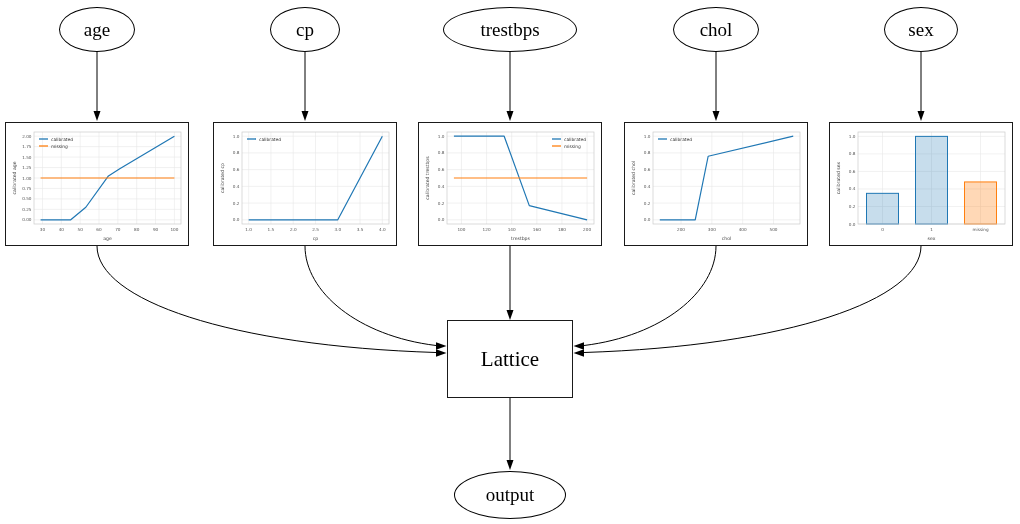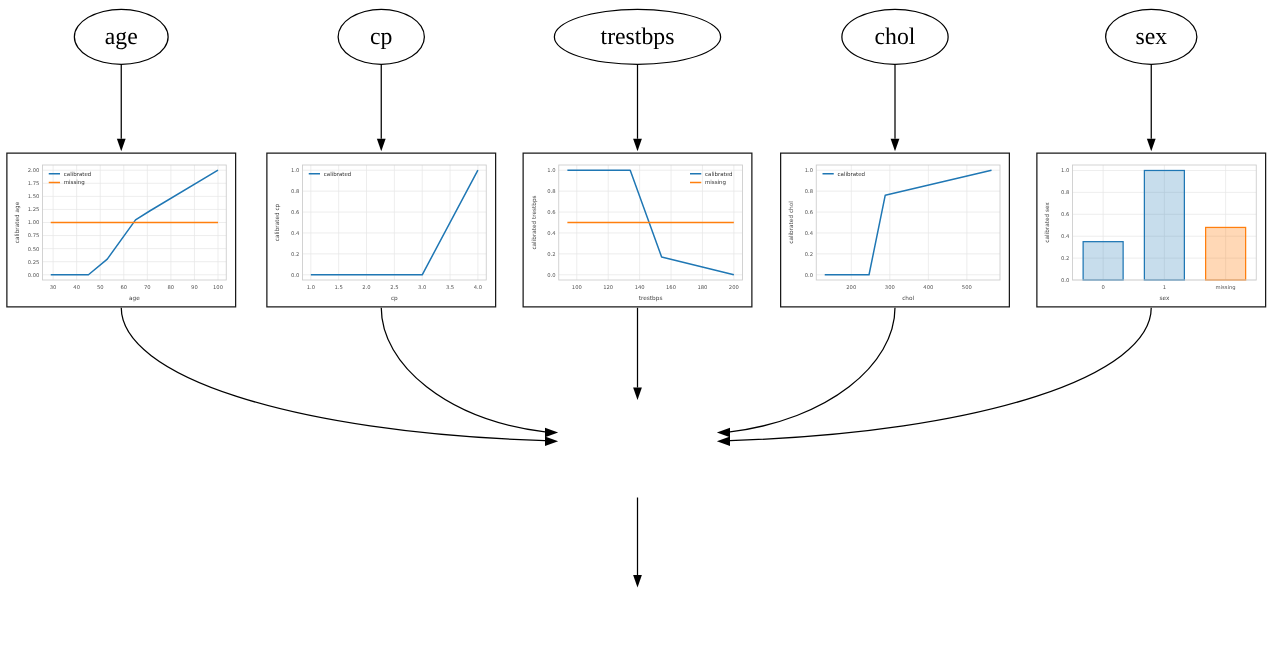--- a/index.html
+++ b/index.html
@@ -266,15 +266,21 @@
           <text x="25.5" y="67.45238095238096" text-anchor="end">0.4</text>
           <text x="25.5" y="49.92857142857143" text-anchor="end">0.6</text>
           <text x="25.5" y="32.40476190476191" text-anchor="end">0.8</text>
           <text x="25.5" y="14.88095238095238" text-anchor="end">1.0</text>
         </g>
         <text x="101.5" y="117" text-anchor="middle" font-size="4.6" fill="#444444">sex</text>
         <text x="8" y="56.5" text-anchor="middle" font-size="4.6" fill="#444444" transform="rotate(-90 8 55)">calibrated sex</text>
       </svg>
     </div>
 
-
+  <div class="lattice-box">
+    <span>Lattice</span>
+  </div>
+
+  <div class="enode" style="left:454px;top:471px;width:112px;height:48px">
+    <span>output</span>
+  </div>
 
 </div>
 
 </body></html>

